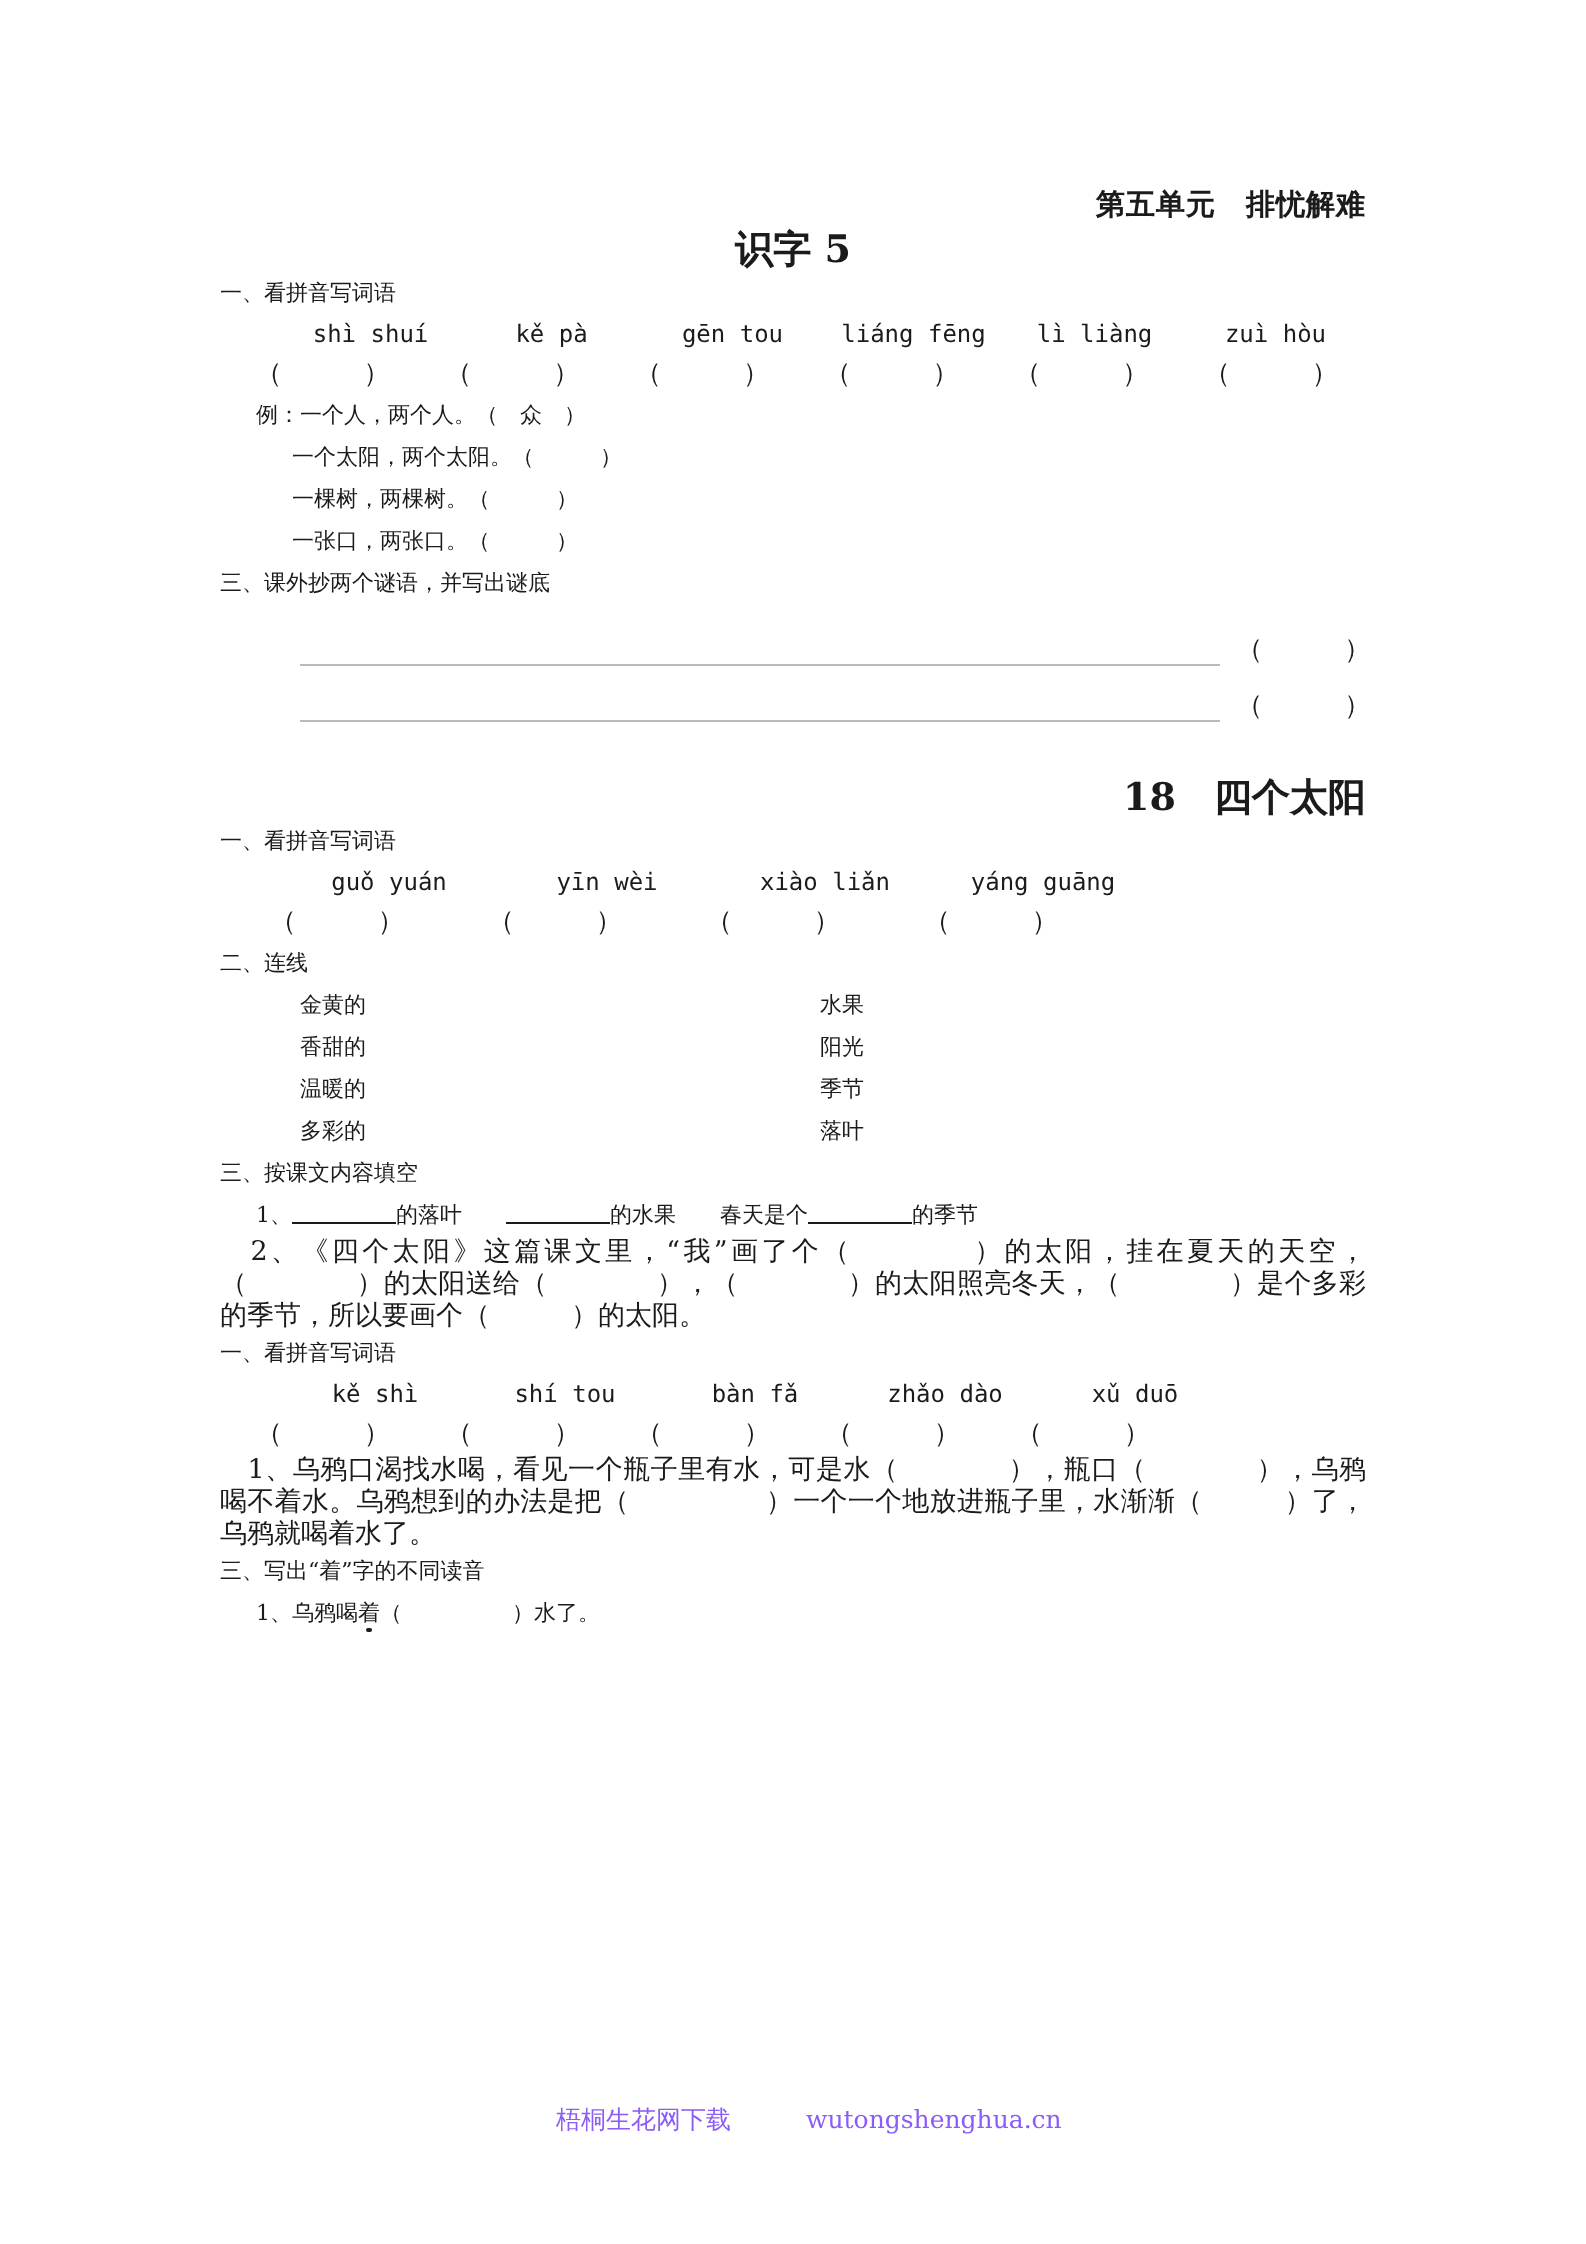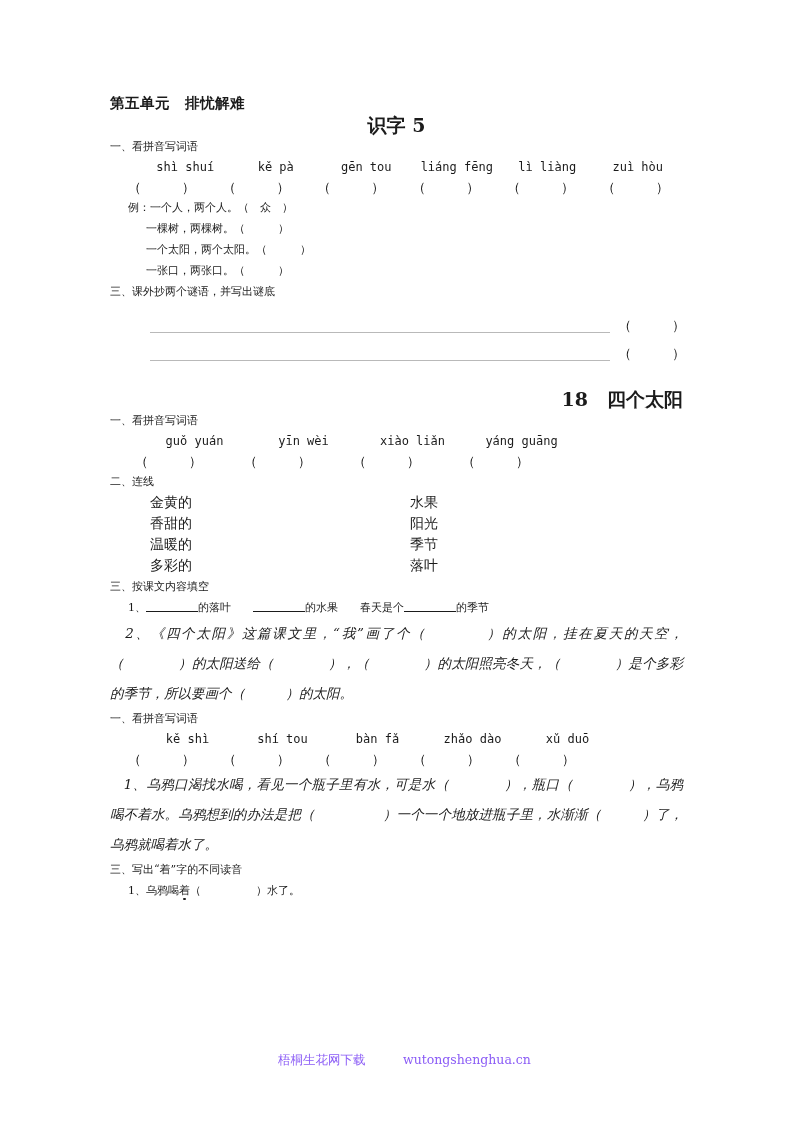--- a/index.html
+++ b/index.html
@@ -18,21 +18,21 @@
   .page {
     position: relative;
     width: 793px;
     height: 1122px;
     box-sizing: border-box;
     padding: 0 110px;
   }
 
   
   .unit-title {
-    text-align: left;
+    text-align: right;
     font-weight: bold;
     font-size: 14.5px;
     letter-spacing: 0.5px;
     margin: 0;
     padding-top: 93px;
     line-height: 20px;
   }
   .lesson-title {
     text-align: center;
     font-weight: bold;
@@ -56,25 +56,24 @@
     white-space: pre;
   }
   .q.indent {
     padding-left: 18px;
   }
   .q.indent2 {
     padding-left: 36px;
   }
   .para {
     font-size: 13.5px;
-    line-height: 30px;
+    line-height: 16px;
     margin: 0;
     text-align: justify;
     white-space: pre-wrap;
-    font-style: italic;
   }
 
   
   .pinyin-row {
     font-family: "DejaVu Sans Mono", "Liberation Mono", monospace;
     font-size: 12px;
     line-height: 20px;
     display: flex;
     margin: 0;
     padding-left: 30px;
@@ -118,21 +117,21 @@
   .rule-brackets {
     font-size: 13.5px;
     line-height: 16px;
     white-space: pre;
     padding-left: 8px;
   }
 
   
   .match-row {
     display: flex;
-    font-size: 14px;
+    font-size: 11px;
     line-height: 21px;
     padding-left: 40px;
     align-items: center;
   }
   .match-left { width: 260px; white-space: pre; }
   .match-right { white-space: pre; }
 
   
   .blank {
     display: inline-block;
@@ -193,22 +192,22 @@
   <div class="bracket-row g6b">
     <span class="cell">（　　　）</span>
     <span class="cell">（　　　）</span>
     <span class="cell">（　　　）</span>
     <span class="cell">（　　　）</span>
     <span class="cell">（　　　）</span>
     <span class="cell">（　　　）</span>
   </div>
 
   <p class="q indent">例：一个人，两个人。（　众　）</p>
+  <p class="q indent2">一个太阳，两个太阳。（　　　）</p>
   <p class="q indent2">一棵树，两棵树。（　　　）</p>
-  <p class="q indent2">一个太阳，两个太阳。（　　　）</p>
   <p class="q indent2">一张口，两张口。（　　　）</p>
 
   <p class="q">三、课外抄两个谜语，并写出谜底</p>
   <div style="height:9px"></div>
   <div class="rule-row">
     <div class="rule-line"></div>
     <div class="rule-brackets">（　　　）</div>
   </div>
   <div style="height:6px"></div>
   <div class="rule-row">

